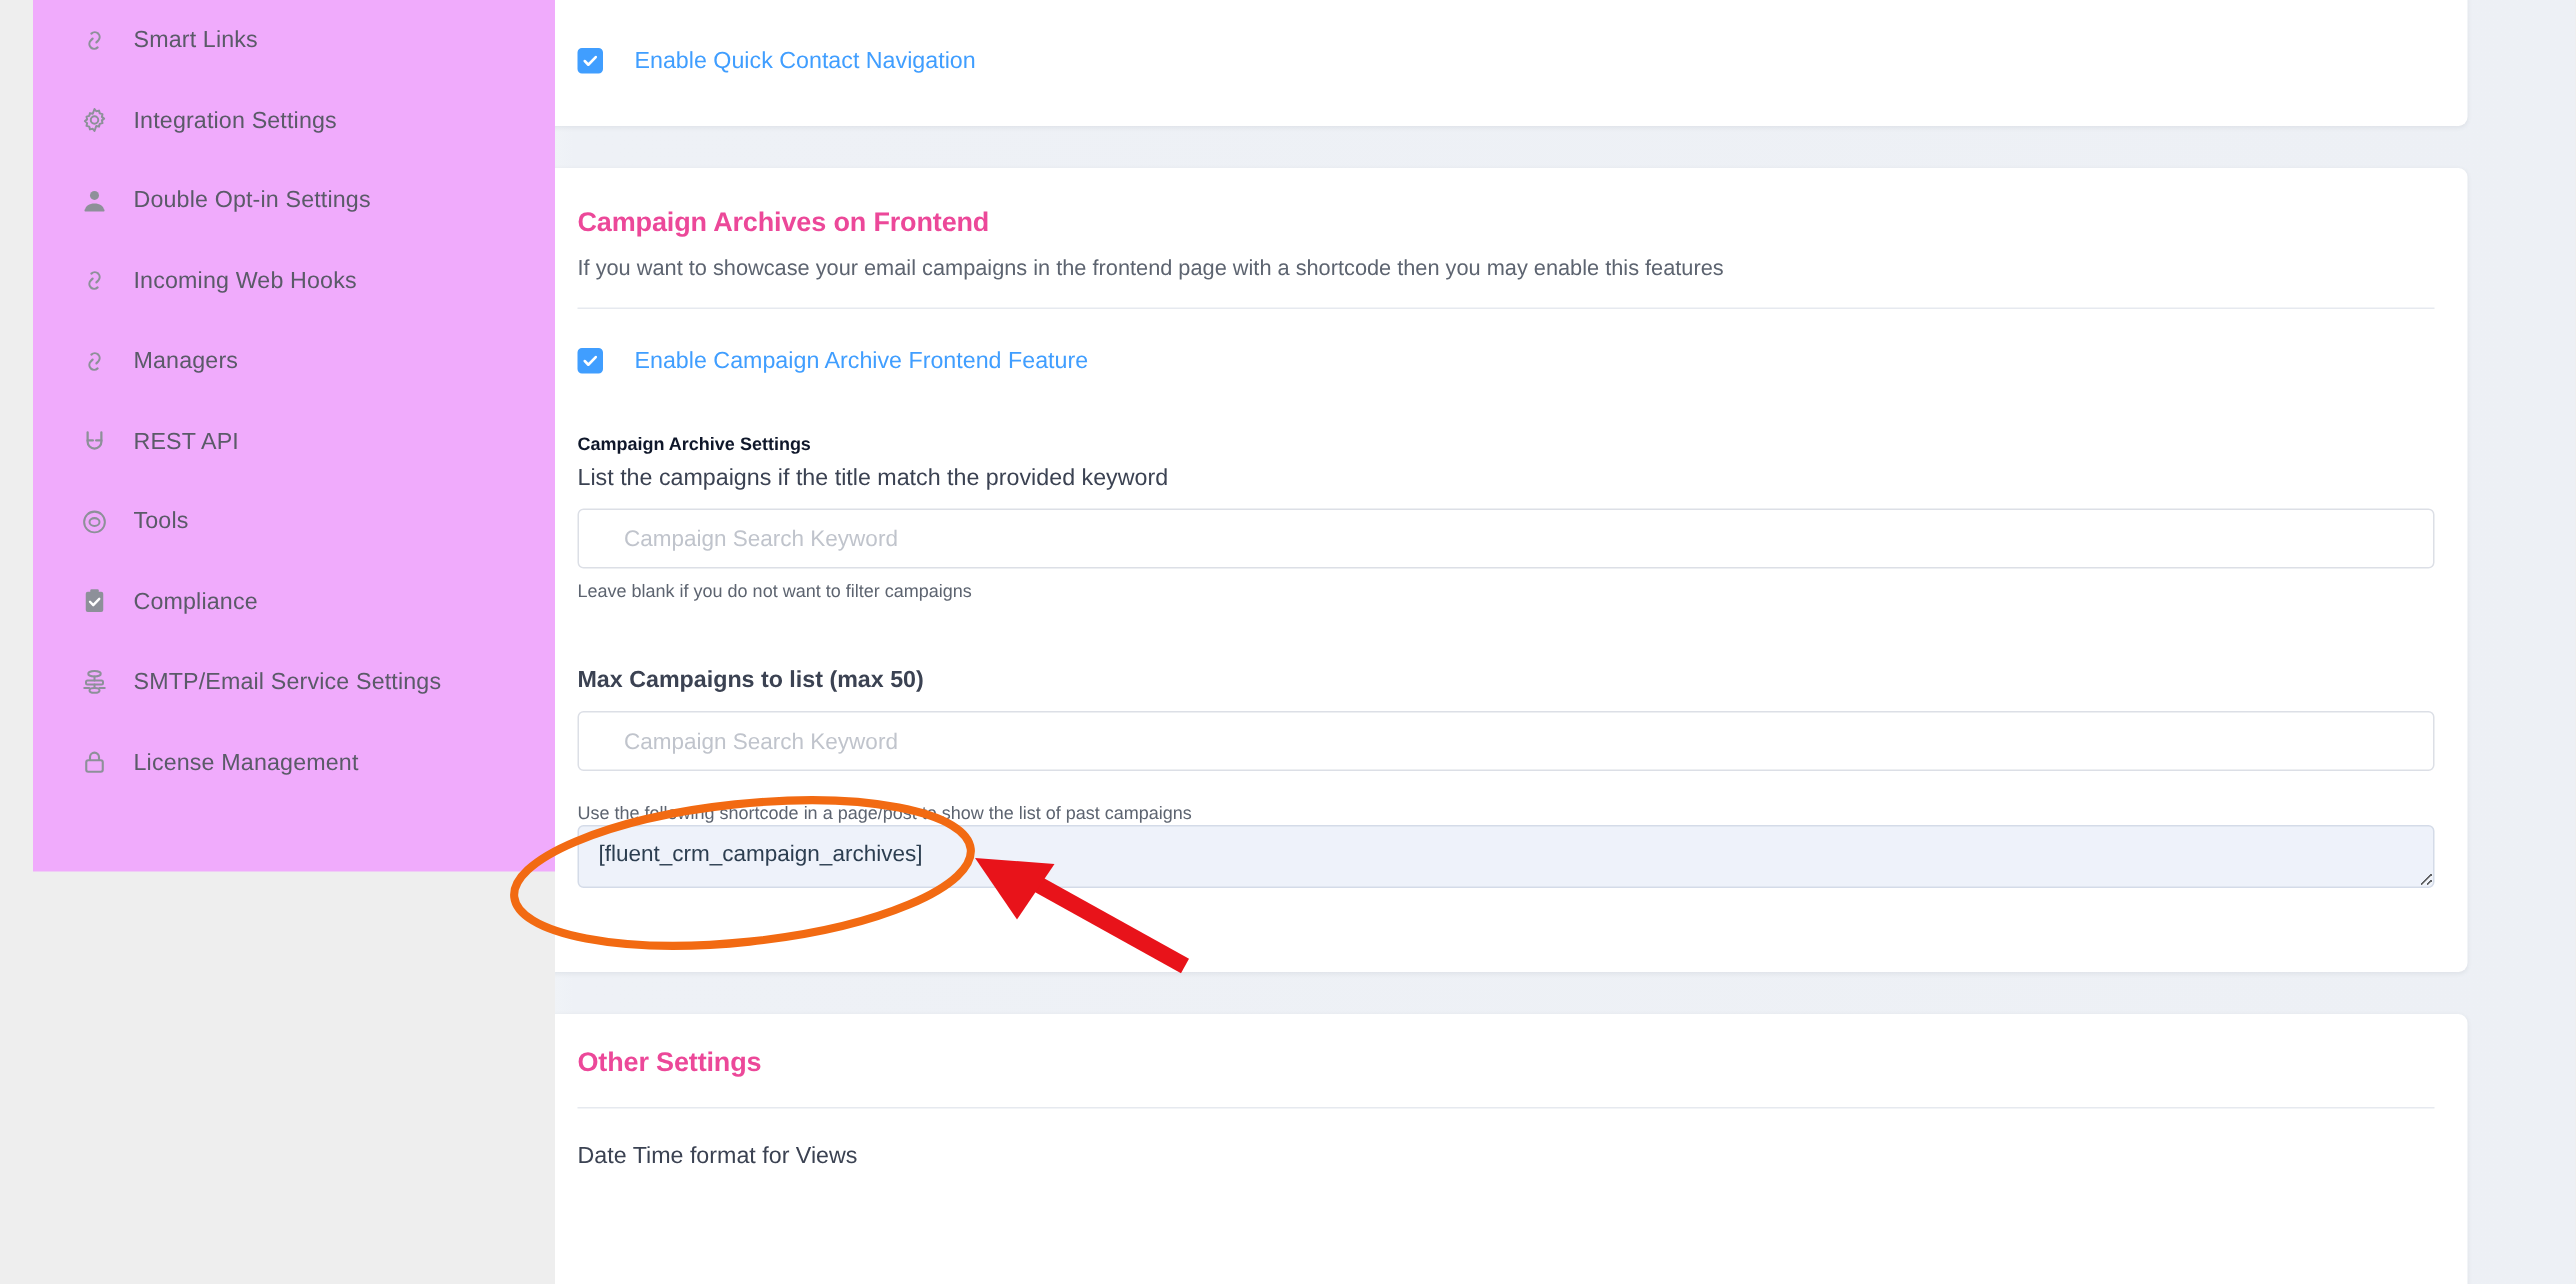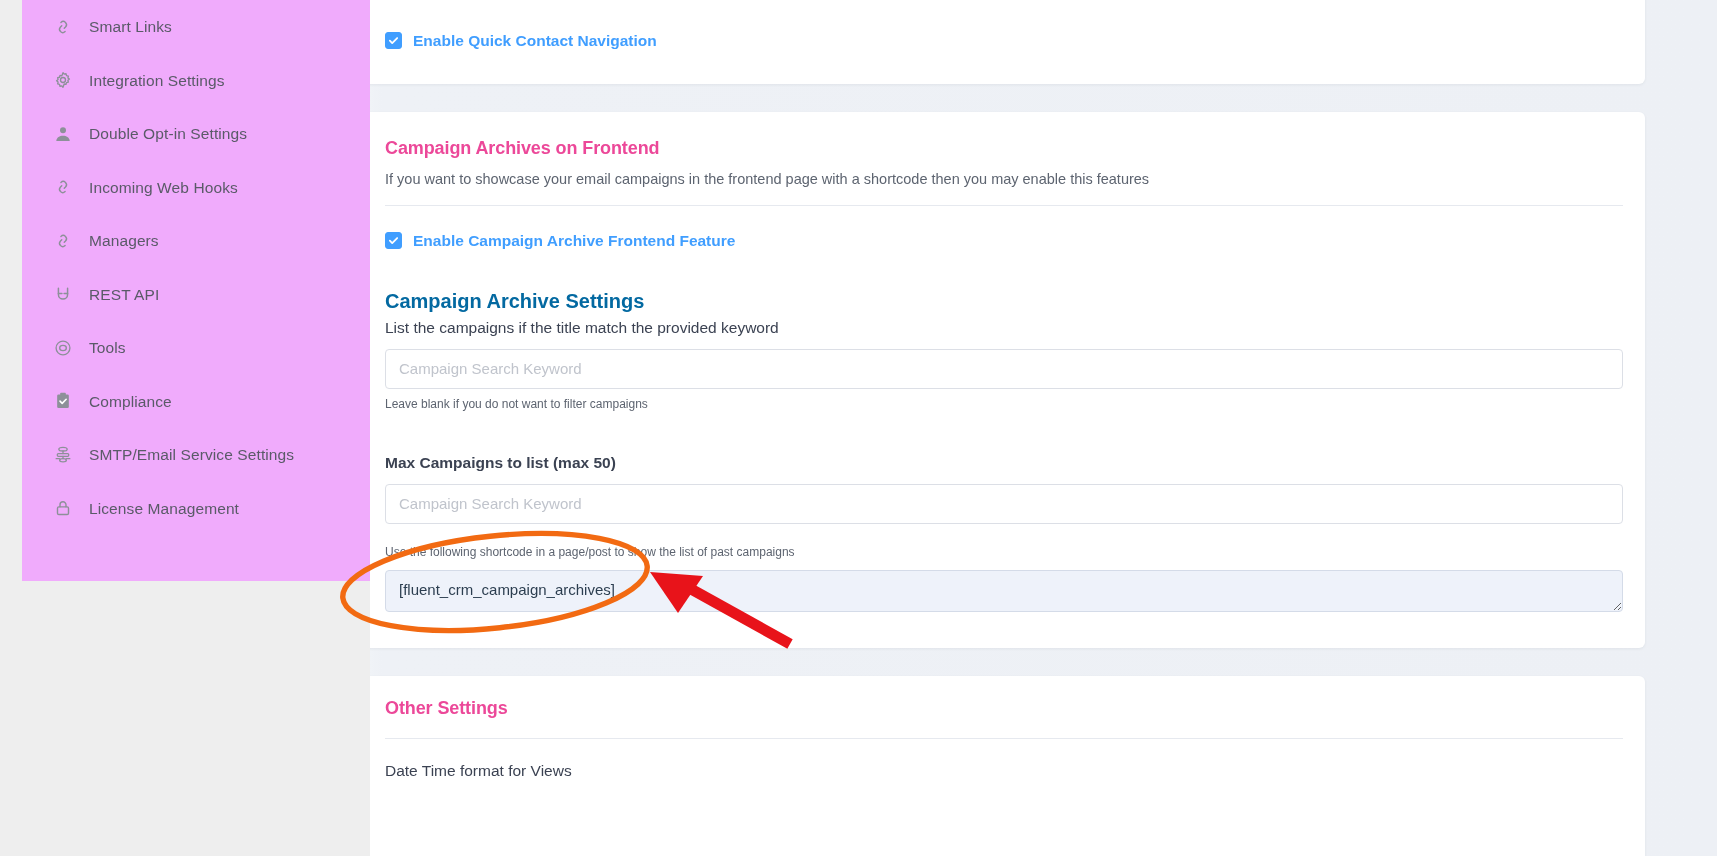--- a/index.html
+++ b/index.html
@@ -75,23 +75,22 @@
   }
   #card-quick-contact { top: -86px; height: 170px; }
   #card-archives     { top: 112px; height: 536px; }
   #card-other        { top: 676px; height: 260px; }
 
   .card-inner { padding: 0 22px; }
 
   .checkbox-row {
     display: flex;
     align-items: center;
-    gap: 11px;
+    gap: 21px;
     cursor: pointer;
-    font-weight: bold;
   }
   .cb {
     width: 17px; height: 17px;
     border-radius: 3px;
     background: #409eff;
     border: 1px solid #409eff;
     display: flex; align-items: center; justify-content: center;
     flex: 0 0 17px;
   }
   .cb svg { display:block; }
@@ -117,23 +116,23 @@
     line-height: 1.35;
   }
   .hr {
     height: 1px;
     background: #e6e9ef;
     border: 0;
     margin: 16px 0 0 0;
   }
 
   .sub-title {
-    font-size: 20px;
+    font-size: 12px;
     font-weight: bold;
-    color: #0369a1;
+    color: #0f172a;
     margin: 0;
     line-height: 1.2;
   }
   .field-label {
     font-size: 15.5px;
     color: #3b4252;
     margin: 6px 0 0 0;
     line-height: 1.2;
   }
   .hint {
@@ -145,21 +144,21 @@
   .inp {
     display: block;
     width: 1238px;
     height: 40px;
     border: 1px solid #dcdfe6;
     border-radius: 4px;
     background: #ffffff;
     color: #2c3e50;
     font-family: "Liberation Sans", "DejaVu Sans", sans-serif;
     font-size: 15px;
-    padding: 0 13px;
+    padding: 0 30px;
     outline: none;
   }
   .inp::placeholder { color: #c0c4cc; }
 
   .code-area {
     display: block;
     width: 1238px;
     height: 42px;
     border: 1px solid #d4dbe8;
     border-radius: 4px;
@@ -335,21 +334,21 @@
         <h3 class="sub-title" style="margin-top:40px;">Campaign Archive Settings</h3>
 
         <p class="field-label">List the campaigns if the title match the provided keyword</p>
         <input class="inp" style="margin-top: 11px;" type="text" placeholder="Campaign Search Keyword" value="">
         <p class="hint">Leave blank if you do not want to filter campaigns</p>
 
         <p class="field-label" style="margin-top:43px;font-weight:bold;">Max Campaigns to list (max 50)</p>
         <input class="inp" style="margin-top: 11px;" type="text" placeholder="Campaign Search Keyword" value="">
 
         <p class="hint" style="margin-top:21px;">Use the following shortcode in a page/post to show the list of past campaigns</p>
-        <textarea class="code-area" style="margin-top: 11px;" rows="1">[fluent_crm_campaign_archives]</textarea>
+        <textarea class="code-area" style="" rows="1">[fluent_crm_campaign_archives]</textarea>
       </div>
     </section>
 
     <section class="card" id="card-other">
       <div class="card-inner" style="padding-top:22px;">
         <h2 class="section-title">Other Settings</h2>
         <hr class="hr" style="margin-top:18px;">
         <p class="field-label" style="margin-top:23px;">Date Time format for Views</p>
       </div>
     </section>

